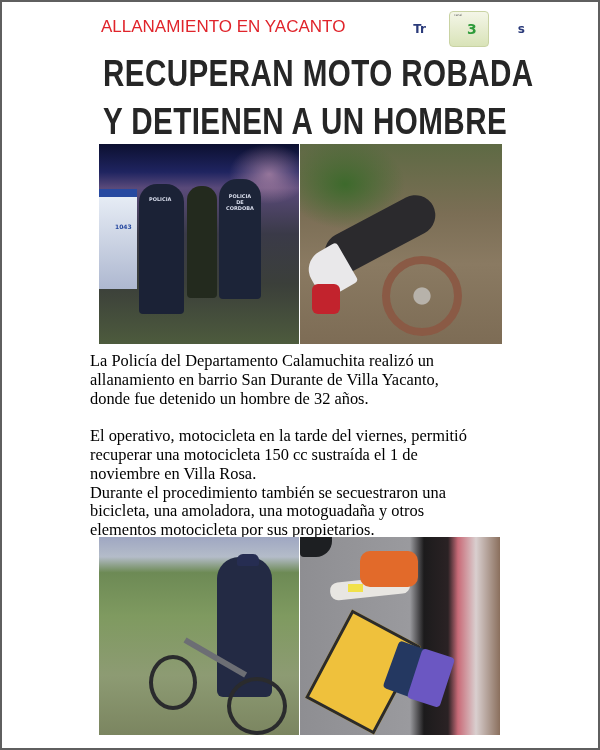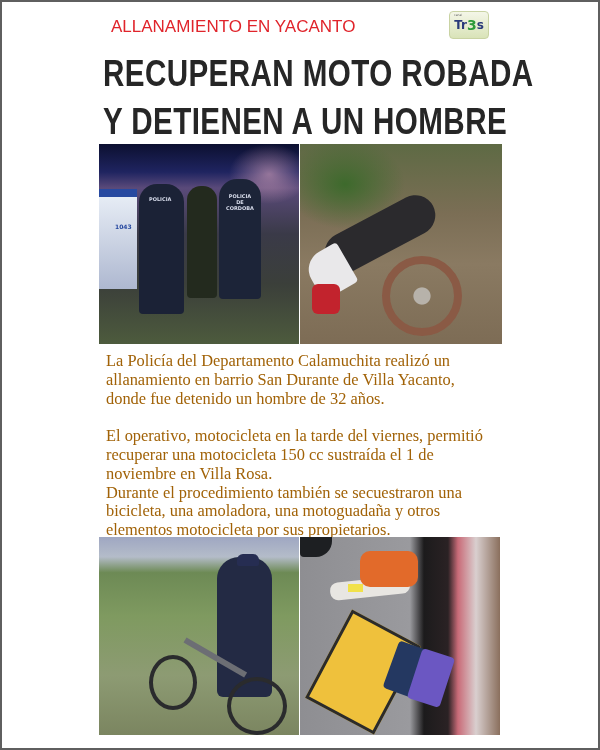--- a/index.html
+++ b/index.html
@@ -2,29 +2,29 @@
 <html><head>
   <meta charset="utf-8">
   <style>
     * { box-sizing: border-box; margin: 0; padding: 0; }
     html, body { width: 600px; height: 750px; overflow: hidden; background: #ffffff; }
     .frame {
       position: absolute; left: 0; top: 0; width: 600px; height: 750px;
       border: 2px solid #5f5f5f; border-bottom-width: 2px; background: #ffffff;
     }
     .kicker {
-      position: absolute; left: 109px; top: 15px;
+      position: absolute; left: 99px; top: 15px;
       font-family: "Liberation Sans", sans-serif; font-size: 17px; color: #e0242b;
       letter-spacing: 0px;
     }
     .logo {
-      position: absolute; left: 447px; top: 9px; width: 40px; height: 28px;
+      position: absolute; left: 447px; top: 9px; width: 40px; height: 36px;
       border-radius: 4px; background: linear-gradient(#f4f6e8, #d9e3b8);
       border: 1px solid #c9d3a3; display: flex; align-items: center; justify-content: center;
-      font-family: "DejaVu Sans", sans-serif; font-weight: bold; font-size: 12px;
+      font-family: "DejaVu Sans", sans-serif; font-weight: bold; font-size: 12px; gap: 41px;
     }
     .logo .tr { color: #2a3a7a; }
     .logo .three { color: #2e9b3a; font-size: 14px; }
     .logo .s { color: #2a3a7a; }
     .logo .tiny {
       position: absolute; top: 1px; left: 4px; font-size: 3px; color: #666; font-weight: normal;
     }
     .headline {
       position: absolute; left: 101px; top: 48px; width: 420px;
       font-family: "Liberation Sans", sans-serif; font-weight: bold; font-size: 37px;
@@ -70,23 +70,23 @@
     .cop { left: 118px; top: 20px; width: 55px; height: 140px; background: #232a44; border-radius: 22px 22px 6px 6px; }
     .cap { left: 138px; top: 17px; width: 22px; height: 12px; background: #262d52; border-radius: 6px 6px 2px 2px; }
     .saw-body { left: 60px; top: 14px; width: 58px; height: 36px; background: #e26a2a; border-radius: 10px; }
     .saw-bar { left: 30px; top: 42px; width: 80px; height: 18px; background: #e8e6e2; border-radius: 8px; transform: rotate(-6deg); }
     .saw-label { left: 48px; top: 47px; width: 15px; height: 8px; background: #f1e14a; }
     .folder { left: 24px; top: 85px; width: 78px; height: 100px; background: #efc13c; transform: rotate(28deg); border: 3px solid #2b2b2b; }
     .phone { left: 90px; top: 108px; width: 36px; height: 50px; background: #243861; border-radius: 4px; transform: rotate(20deg); }
     .wallet { left: 114px; top: 115px; width: 34px; height: 52px; background: #6b57c2; border-radius: 4px; transform: rotate(18deg); }
     .shoe { left: 0; top: 0; width: 32px; height: 20px; background: #1d1f22; border-radius: 0 0 16px 4px; }
     .body-text {
-      position: absolute; left: 104px; top: 350px; width: 410px;
+      position: absolute; left: 88px; top: 350px; width: 410px;
       font-family: "Liberation Serif", "DejaVu Serif", serif; font-size: 16.4px;
-      line-height: 18.8px; color: #a16207;
+      line-height: 18.8px; color: #000000;
     }
     .body-text p { margin: 0; }
     .body-text .gap { height: 18.8px; }
   </style>
 </head>
 <body>
 
 <div class="frame">
 
   <div class="kicker">ALLANAMIENTO EN YACANTO</div>

